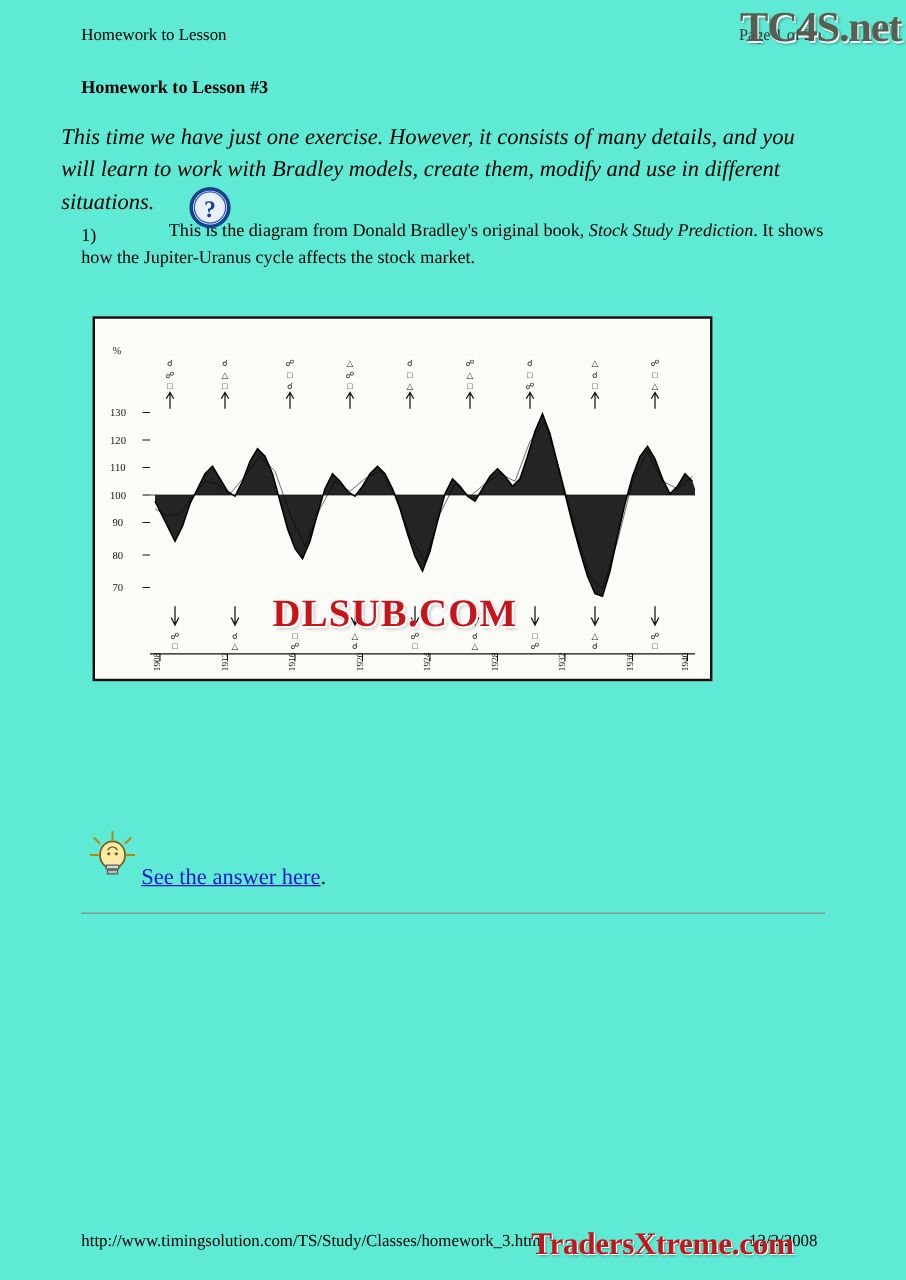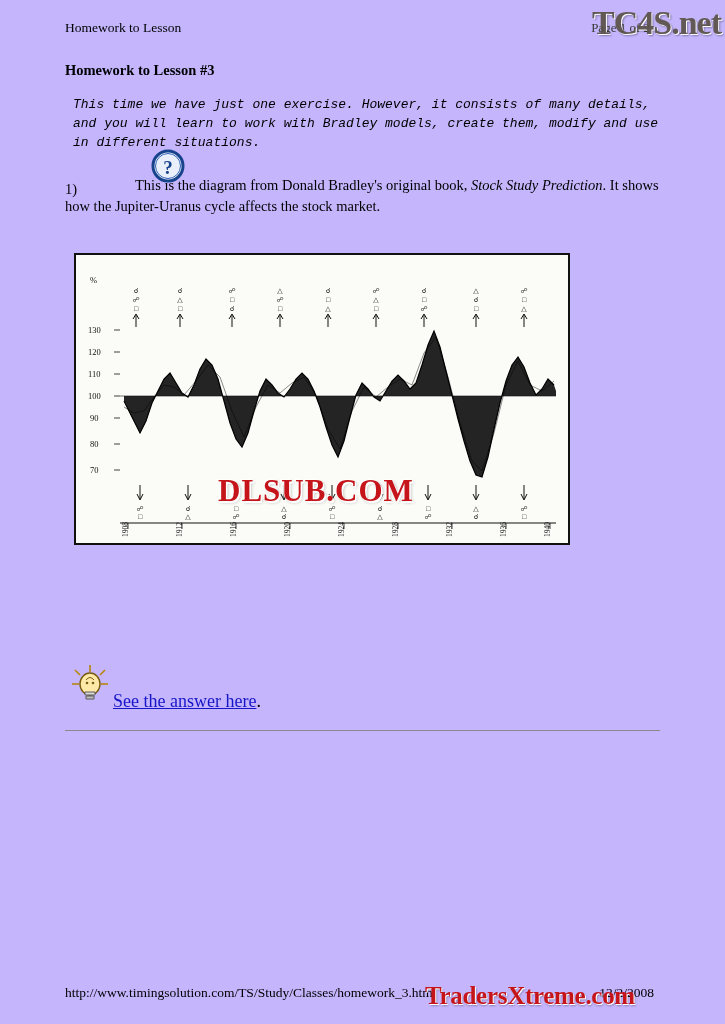--- a/index.html
+++ b/index.html
@@ -14,21 +14,21 @@
     font-family: "Liberation Serif", serif;
     color: #000000;
     overflow: hidden;
   }
 
   .page {
     position: absolute;
     left: 0; top: 0;
     width: 725px;
     height: 1024px;
-    background: #c4b5fd;
+    background: #5eead4;
   }
 
   
   .header {
     position: absolute;
     left: 65px;
     top: 18px;
     width: 595px;
     height: 26px;
   }
@@ -63,27 +63,26 @@
   
   .title {
     position: absolute;
     left: 65px;
     top: 62px;
     font-size: 14.5px;
     font-weight: bold;
   }
   .intro {
     position: absolute;
-    left: 73px;
+    left: 49px;
     top: 96px;
     width: 592px;
-    font-size: 13px;
+    font-size: 18px;
     font-style: italic;
     line-height: 1.45;
-    font-family: Liberation Mono, monospace;
   }
 
   .q-block {
     position: absolute;
     left: 65px;
     top: 175px;
     width: 595px;
     font-size: 14.5px;
     line-height: 1.45;
   }

